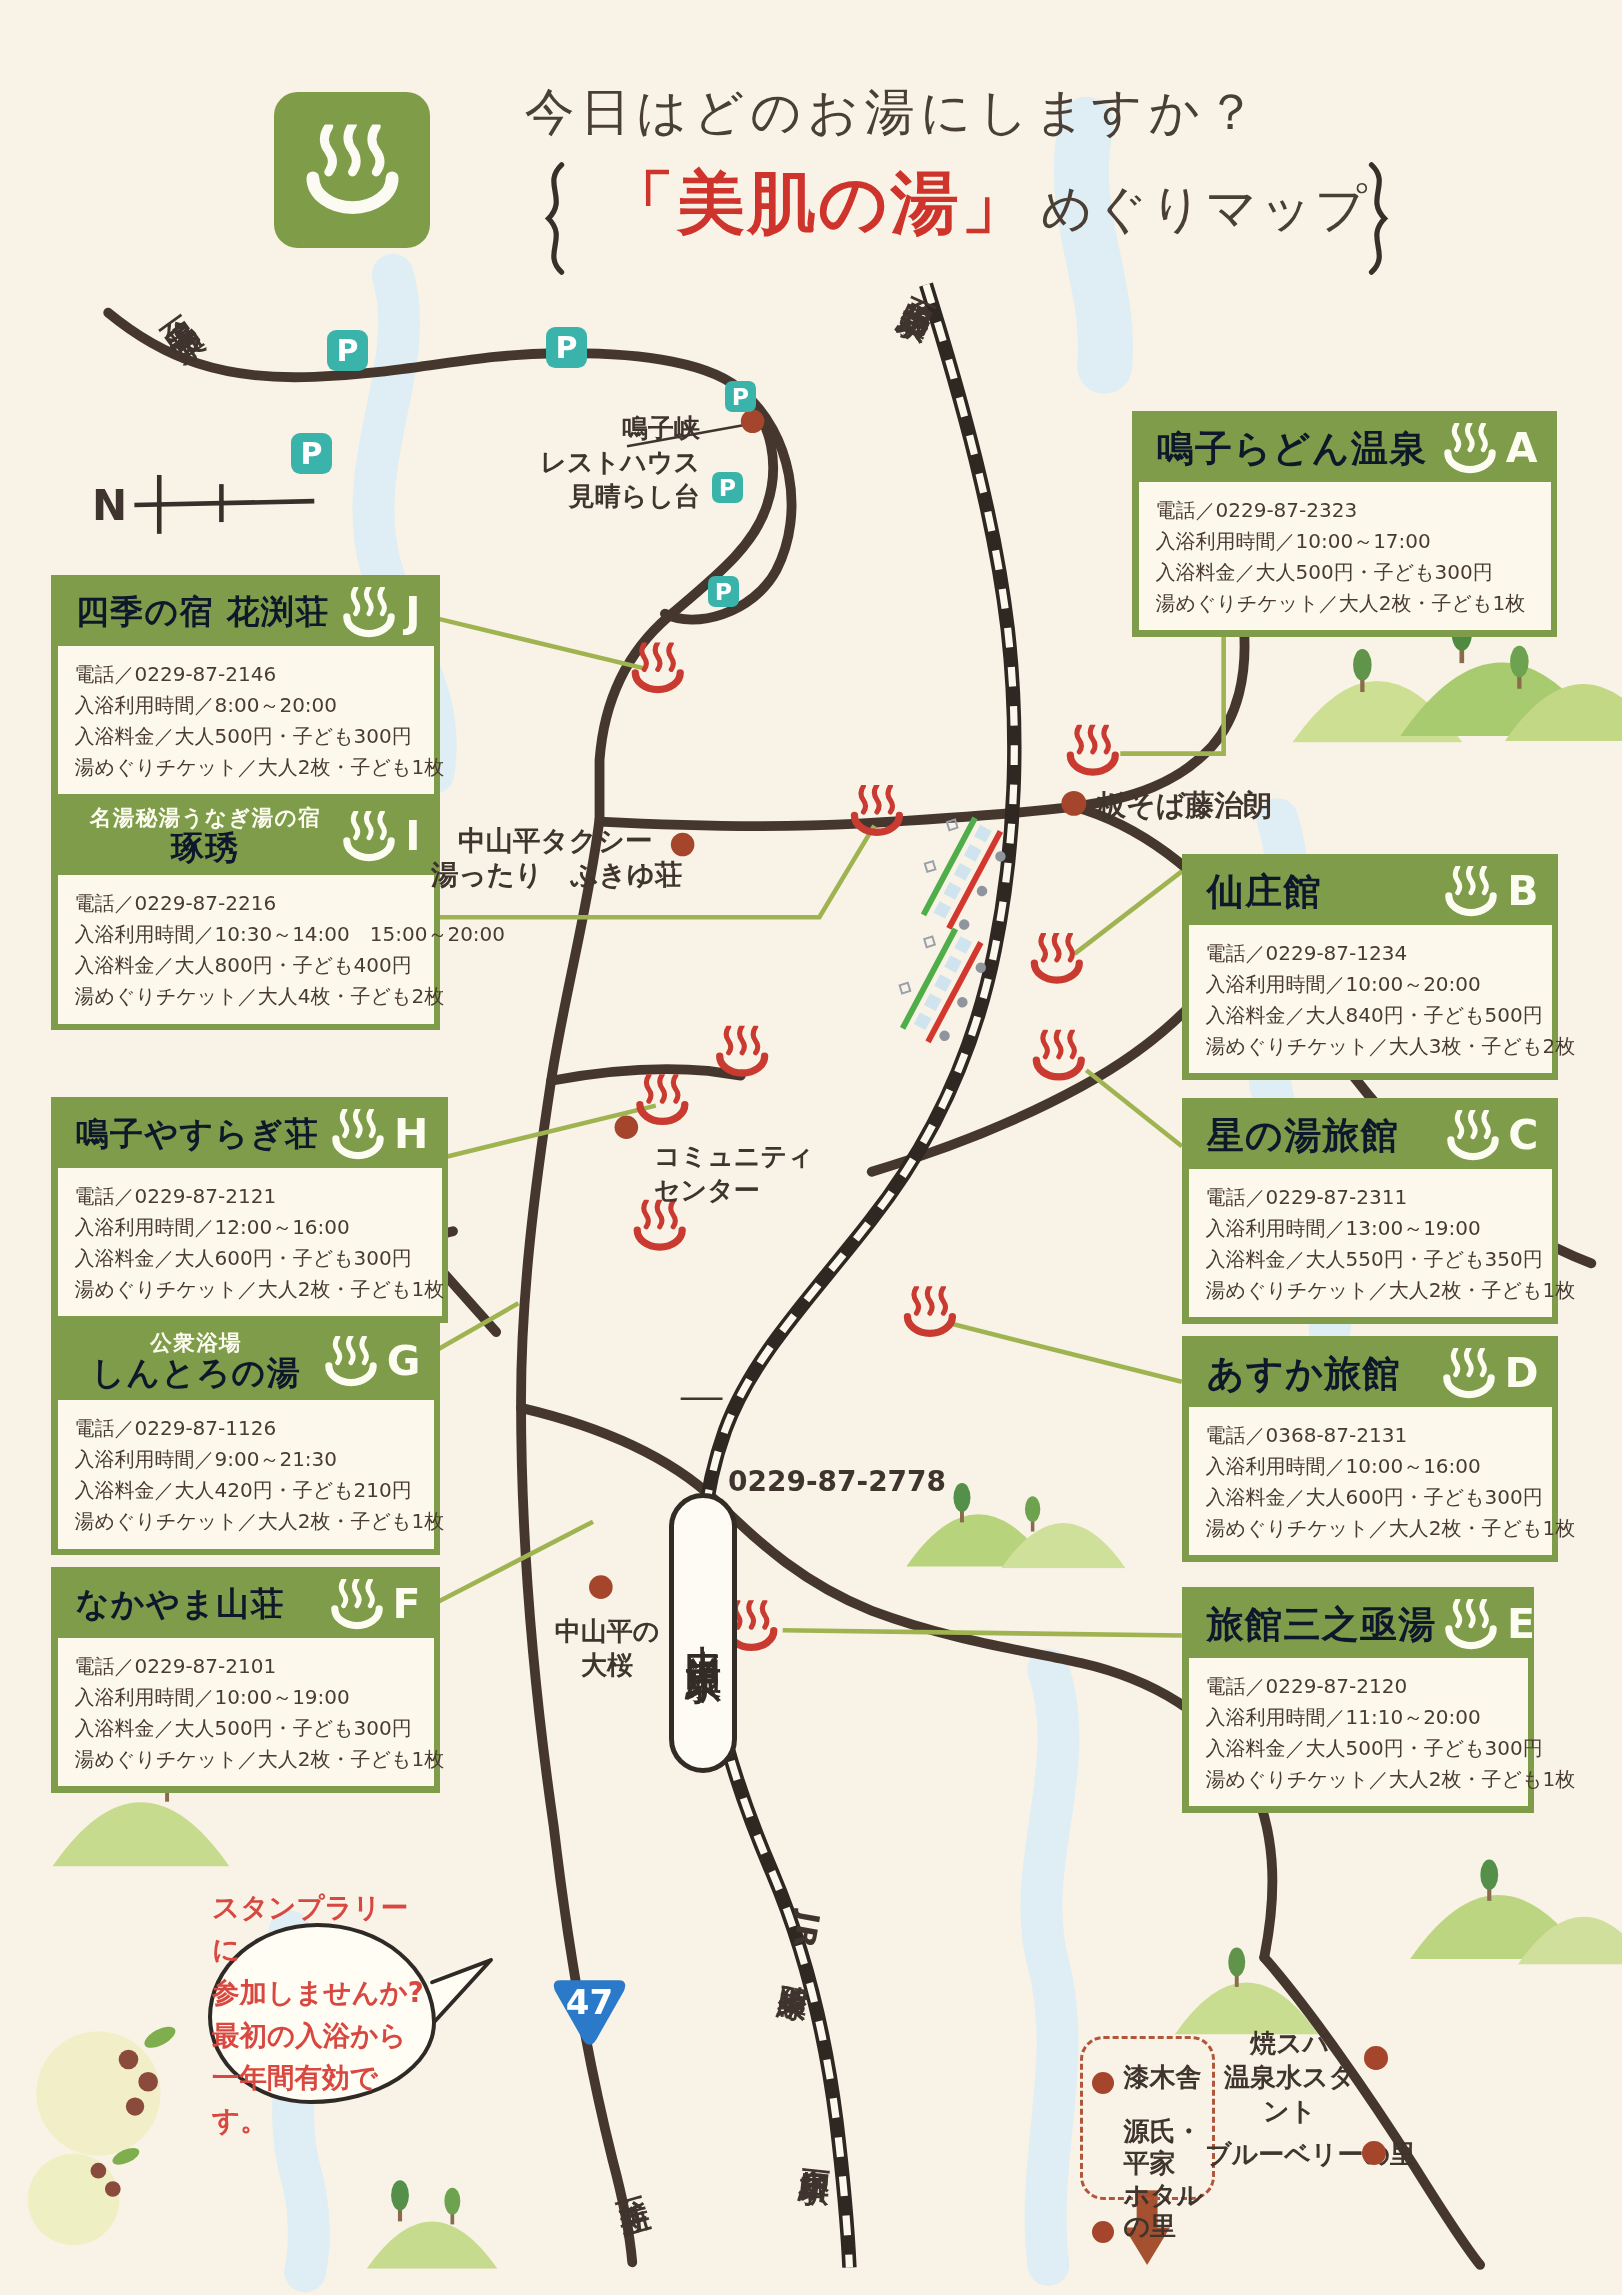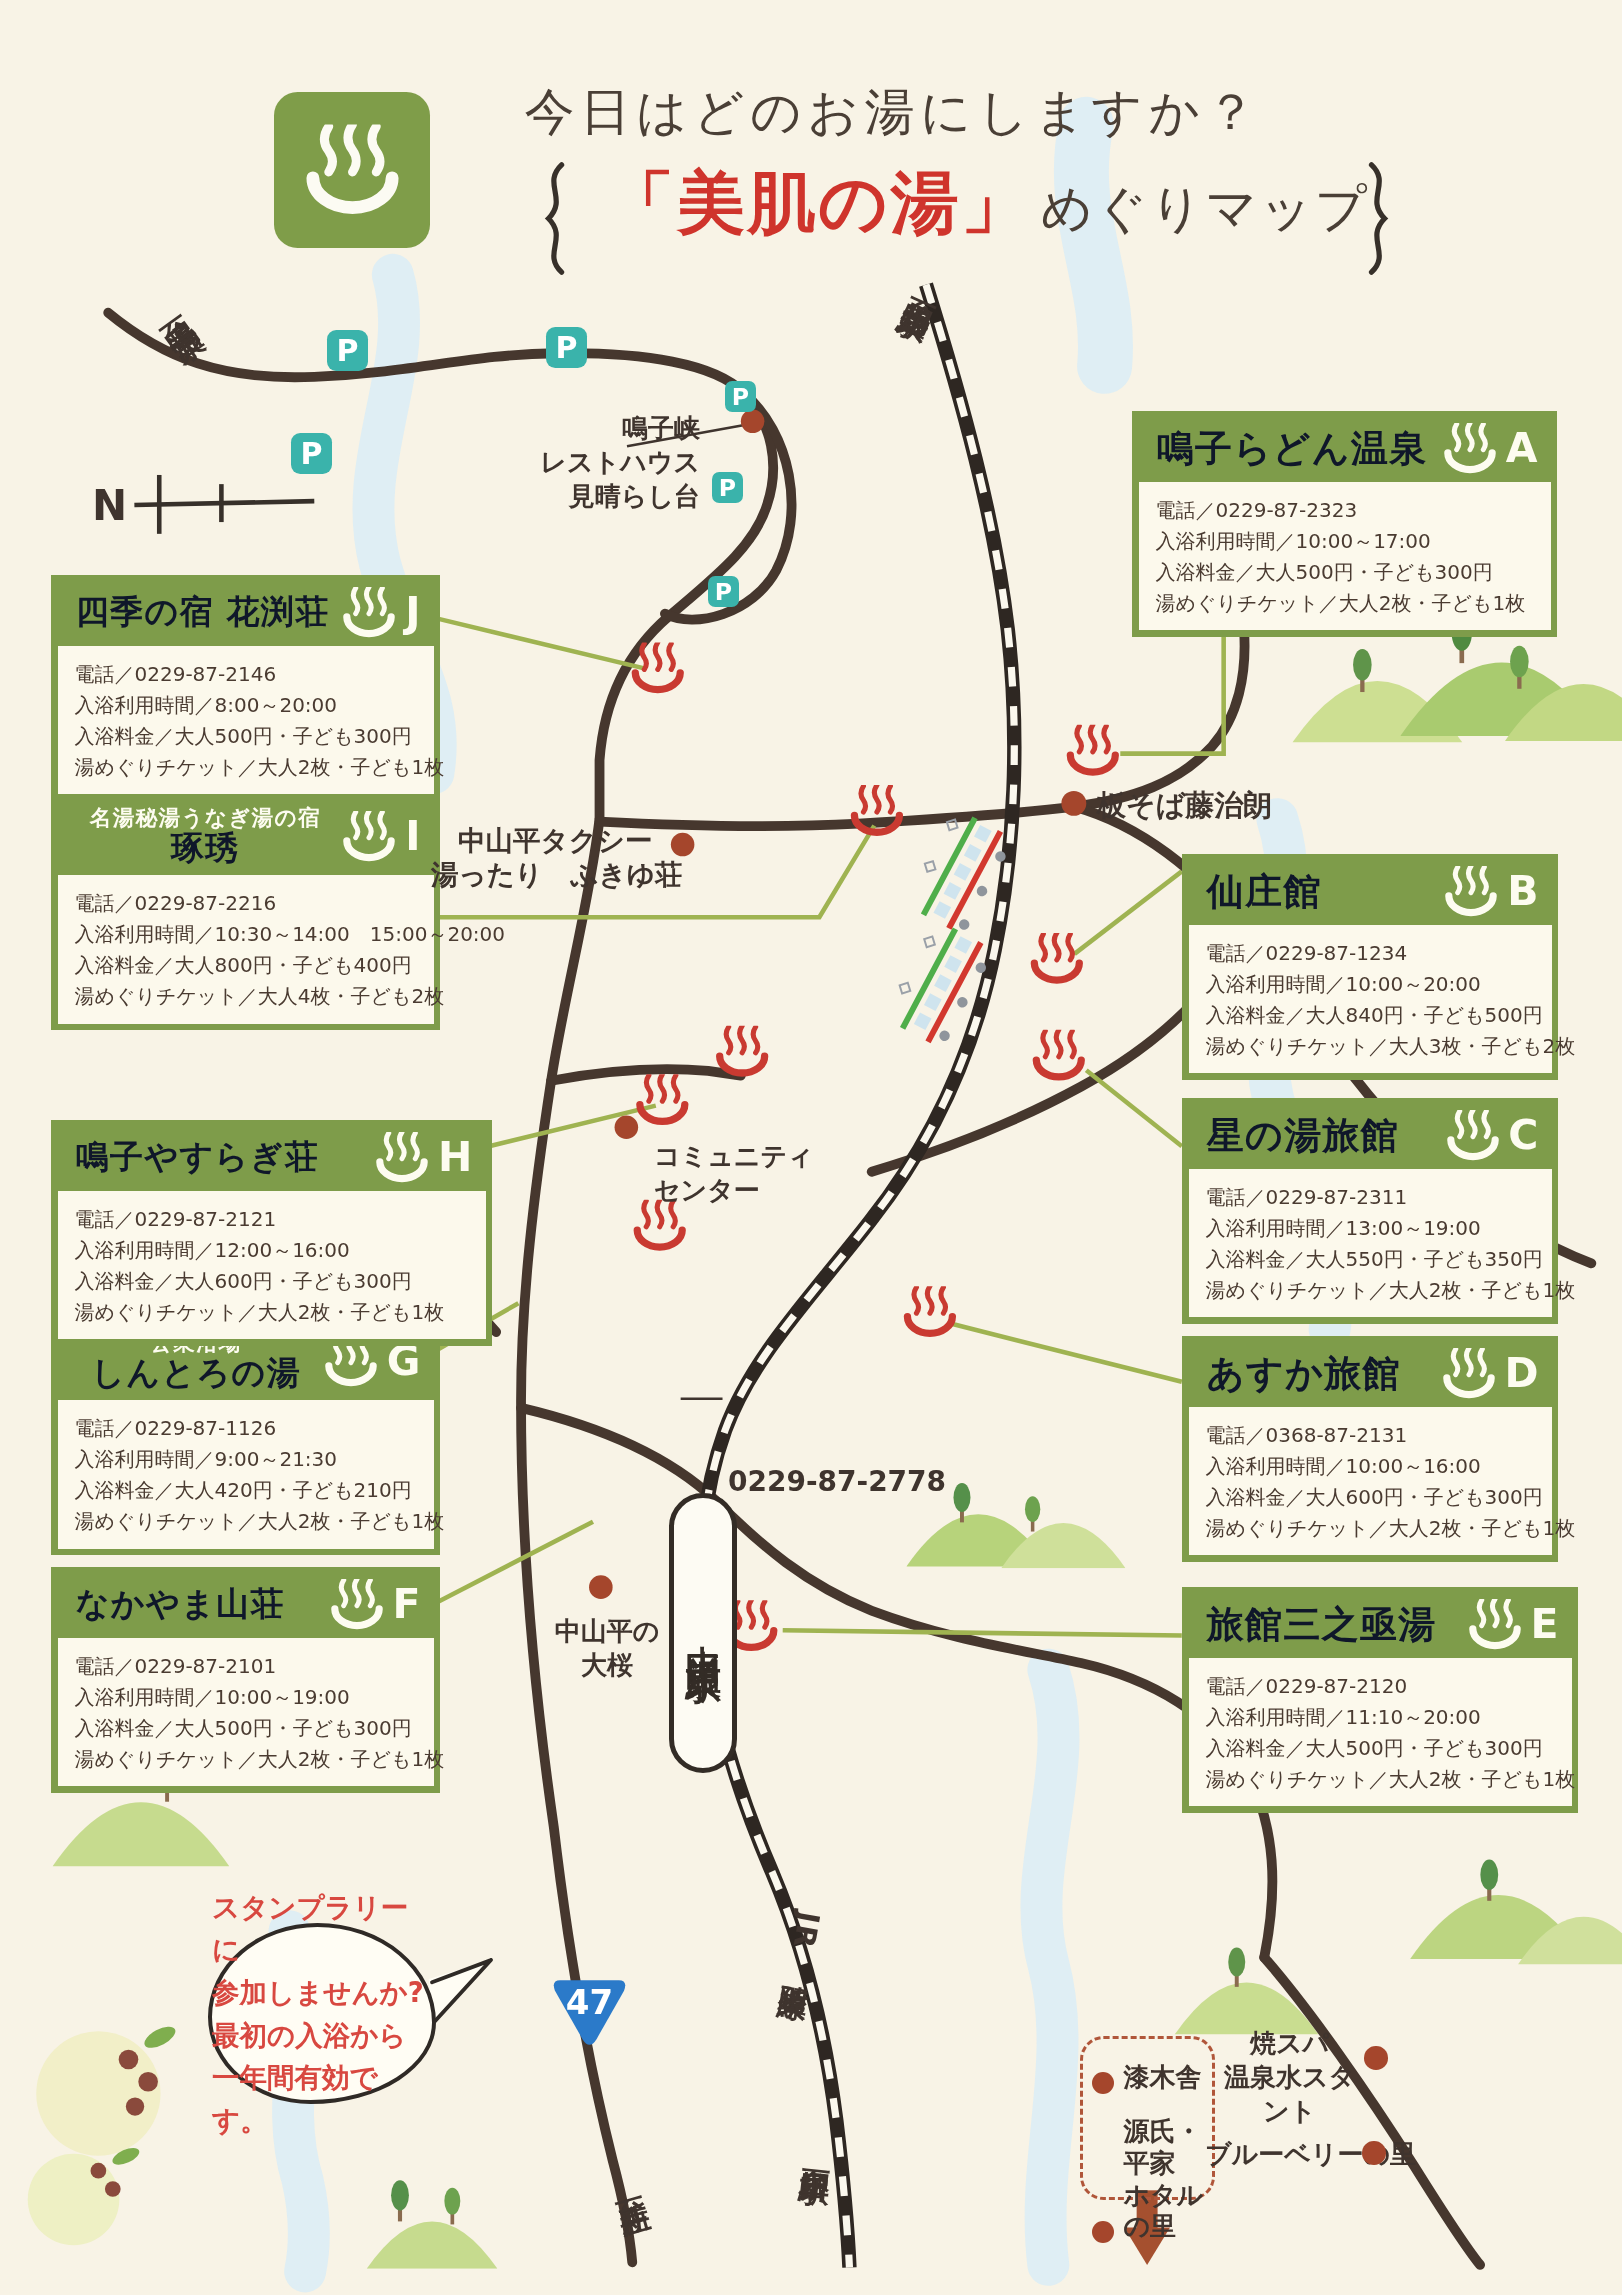--- a/index.html
+++ b/index.html
@@ -24,24 +24,24 @@
   .rcol .fname{font-size:37px;}
   .fname-small{font-size:21.6px;color:#fdfcf0;font-weight:700;letter-spacing:1.3px;white-space:nowrap;}
   .hicon{width:56px;height:51px;color:#fdfcf0;flex:none;}
   .fletter{font-size:41px;color:#fdfcf0;font-weight:700;margin:0 3.9px 0 1.3px;}
   .fbody{background:#fcf9ec;padding:13px 3.9px 11.8px 17px;}
   .frow{font-size:20px;color:#4a3b31;line-height:1.55;white-space:nowrap;font-weight:500;}
   .pos-a{left:1132px;top:411px;width:425px;}
   .pos-b{left:1182px;top:854px;width:376px;}
   .pos-c{left:1182px;top:1098px;width:376px;}
   .pos-d{left:1182px;top:1336px;width:376px;}
-  .pos-e{left:1182px;top:1587px;width:396px;}
+  .pos-e{left:1182px;top:1587px;width:352px;}
   .pos-f{left:51px;top:1567px;width:389px;}
   .pos-g{left:51px;top:1319px;width:389px;}
-  .pos-h{left:51px;top:1097px;width:441px;margin-top:23px;}
+  .pos-h{left:51px;top:1097px;width:397px;}
   .pos-i{left:51px;top:794px;width:389px;}
   .pos-j{left:51px;top:575px;width:389px;}
   
   .mlabel{position:absolute;color:#3f342e;font-weight:600;white-space:pre-line;line-height:1.3;}
   .vert{writing-mode:vertical-rl;}
   .lbl-resthouse{left:484px;top:412px;width:216px;font-size:26px;text-align:right;}
   .lbl-taxi{left:458px;top:823px;font-size:27.5px;}
   .lbl-fukiyu{left:431px;top:857px;font-size:27.5px;}
   .lbl-itasoba{left:1097px;top:787px;font-size:29px;}
   .lbl-community{left:654px;top:1140px;font-size:26px;}

